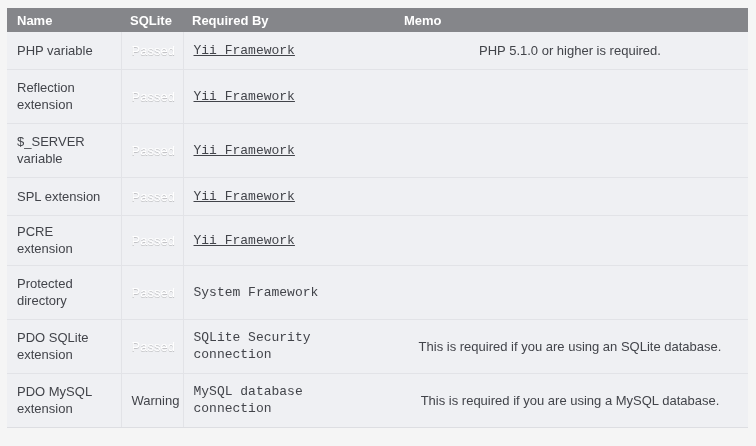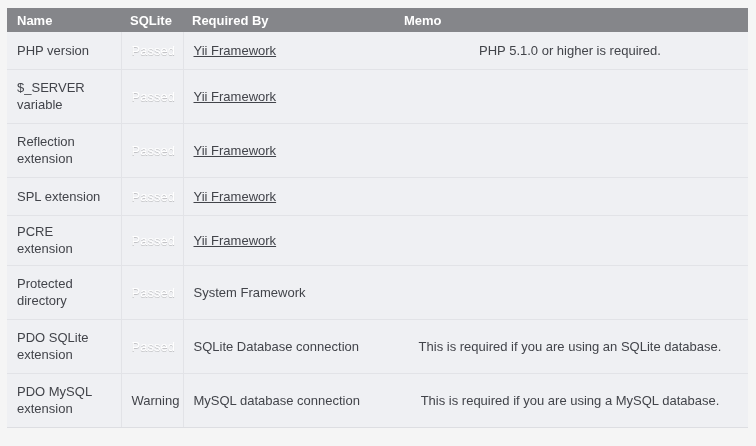--- a/index.html
+++ b/index.html
@@ -89,20 +89,21 @@
     text-shadow: 0 1px 0 rgba(0,0,0,0.18);
   }
   td.result-warning {
     background: #ffffcc;
     color: #42444a;
   }
 
   td.cell-req {
     padding-left: 10px;
     color: #42444a;
+    font-family: Liberation Mono, monospace;
   }
   td.cell-memo {
     padding-left: 13px;
     padding-right: 12px;
     color: #42444a;
     text-align: center;
   }
 
   .req-link {
     color: #42444a;
@@ -129,33 +130,33 @@
     <thead>
       <tr>
         <th class="h-name">Name</th>
         <th class="h-result">SQLite</th>
         <th class="h-req">Required By</th>
         <th class="h-memo">Memo</th>
       </tr>
     </thead>
     <tbody id="table-body">
         <tr class="r-h36">
-          <td class="cell-name">PHP version</td>
+          <td class="cell-name">PHP variable</td>
           <td class="cell-result result-passed">Passed</td>
           <td class="cell-req"><span class="req-link">Yii Framework</span></td>
           <td class="cell-memo">PHP 5.1.0 or higher is required.</td>
         </tr>
         <tr class="r-h36d">
-          <td class="cell-name">$_SERVER variable</td>
+          <td class="cell-name">Reflection extension</td>
           <td class="cell-result result-passed">Passed</td>
           <td class="cell-req"><span class="req-link">Yii Framework</span></td>
           <td class="cell-memo"></td>
         </tr>
         <tr class="r-h36d">
-          <td class="cell-name">Reflection extension</td>
+          <td class="cell-name">$_SERVER variable</td>
           <td class="cell-result result-passed">Passed</td>
           <td class="cell-req"><span class="req-link">Yii Framework</span></td>
           <td class="cell-memo"></td>
         </tr>
         <tr class="r-h36">
           <td class="cell-name">SPL extension</td>
           <td class="cell-result result-passed">Passed</td>
           <td class="cell-req"><span class="req-link">Yii Framework</span></td>
           <td class="cell-memo"></td>
         </tr>
@@ -167,21 +168,21 @@
         </tr>
         <tr class="r-h36d">
           <td class="cell-name">Protected directory</td>
           <td class="cell-result result-passed">Passed</td>
           <td class="cell-req">System Framework</td>
           <td class="cell-memo"></td>
         </tr>
         <tr class="r-h36d">
           <td class="cell-name">PDO SQLite extension</td>
           <td class="cell-result result-passed">Passed</td>
-          <td class="cell-req">SQLite Database connection</td>
+          <td class="cell-req">SQLite Security connection</td>
           <td class="cell-memo">This is required if you are using an SQLite database.</td>
         </tr>
         <tr class="r-h36d">
           <td class="cell-name">PDO MySQL extension</td>
           <td class="cell-result result-warning">Warning</td>
           <td class="cell-req">MySQL database connection</td>
           <td class="cell-memo">This is required if you are using a MySQL database.</td>
         </tr>
       </tbody>
   </table>

